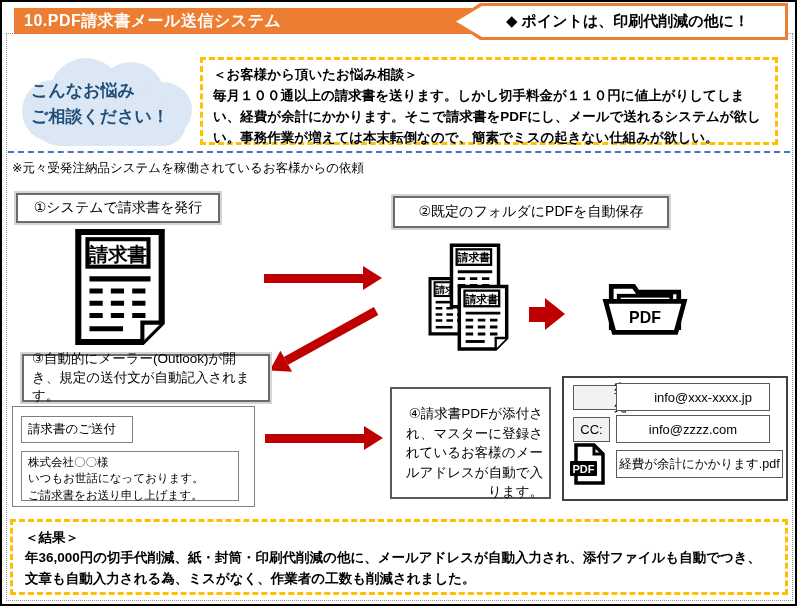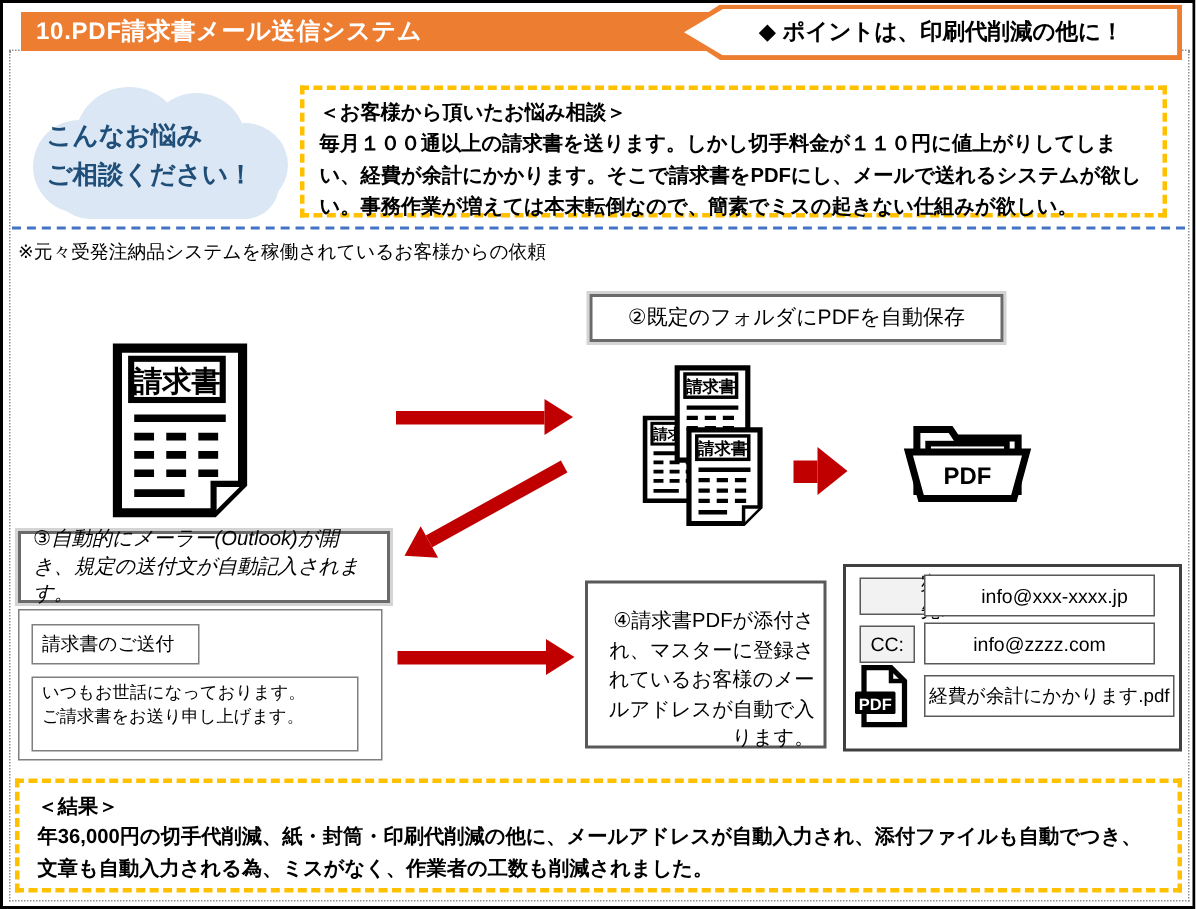--- a/index.html
+++ b/index.html
@@ -44,22 +44,22 @@
     box-sizing:border-box; padding:5px 10px; font-size:13.5px; font-weight:bold; line-height:1.55;}
 
   .note{left:10px; top:158px; font-size:12.5px;}
 
   
   .stepbox{border:2px solid #6a6a6a; box-shadow:0 0 0 2px #d4d4d4; background:#fff;
     box-sizing:border-box; display:flex; align-items:center; justify-content:center;
     font-size:14px; text-align:center;}
   .step1{left:14px; top:191px; width:204px; height:30px;}
   .step2{left:391px; top:194px; width:276px; height:32px;}
-  .step3{left:10px; top:352px; width:248px; height:48px; justify-content:flex-start;
-    text-align:left; padding:4px 8px; font-size:13.5px; line-height:1.4;font-style:italic;}
+  .step3{left:20px; top:352px; width:248px; height:48px; justify-content:flex-start;
+    text-align:left; padding:4px 8px; font-size:13.5px; line-height:1.4;}
   .step4{left:388px; top:385px; width:161px; height:112px; border:2px solid #595959;
     box-shadow:none; justify-content:flex-start; align-items:flex-start; text-align:right;
     padding:15px 6px 0 8px; font-size:13.5px; line-height:1.45;}
 
   
   .larrow{display:flex; align-items:center;}
   .larrow .shaft{flex:1; height:9px; background:#C00000;}
   .larrow .head{width:0; height:0; border-top:12px solid transparent;
     border-bottom:12px solid transparent; border-left:19px solid #C00000;}
   .arrow1{left:262px; top:264px; width:118px; height:24px;}
@@ -129,20 +129,21 @@
 
   <div class="abs consult-box">
     <div>＜お客様から頂いたお悩み相談＞</div>
     <div>毎月１００通以上の請求書を送ります。しかし切手料金が１１０円に値上がりしてしまい、経費が余計にかかります。そこで請求書をPDFにし、メールで送れるシステムが欲しい。事務作業が増えては本末転倒なので、簡素でミスの起きない仕組みが欲しい。</div>
   </div>
 
   <div class="abs blue-divider"></div>
 
   <div class="abs note">※元々受発注納品システムを稼働されているお客様からの依頼</div>
 
+  <div class="abs stepbox step1">①システムで請求書を発行</div>
   <div class="abs stepbox step2">②既定のフォルダにPDFを自動保存</div>
 
   <svg class="abs" style="left:72px;top:226px;" width="92" height="117" viewBox="0 0 90 115">
     <path d="M4,4 H86 V93 L67,112 H4 Z" fill="#fff" stroke="#000" stroke-width="6"></path>
     <path d="M67,112 L67,93 L86,93" fill="#fff" stroke="#000" stroke-width="4"></path>
     <rect x="13" y="11" width="60" height="27" fill="#fff" stroke="#000" stroke-width="4"></rect>
     <text x="43" y="32" font-size="19" font-weight="bold" text-anchor="middle">請求書</text>
     <line x1="15" y1="50" x2="75" y2="50" stroke="#000" stroke-width="5"></line>
     <line x1="15" y1="62" x2="75" y2="62" stroke="#000" stroke-width="5" stroke-dasharray="13 8"></line>
     <line x1="15" y1="74" x2="75" y2="74" stroke="#000" stroke-width="5" stroke-dasharray="13 8"></line>
@@ -198,20 +199,21 @@
 
   <div class="abs larrow arrow-diag">
     <div class="shaft"></div>
       <div class="head"></div>
   </div>
 
   <div class="abs stepbox step3">③自動的にメーラー(Outlook)が開き、規定の送付文が自動記入されます。</div>
   <div class="abs mail-box">
     <div class="subject-box">請求書のご送付</div>
     <div class="mailbody-box">
+      <div>株式会社〇〇様</div>
       <div>いつもお世話になっております。</div>
       <div>ご請求書をお送り申し上げます。</div>
     </div>
   </div>
 
   <div class="abs larrow arrow2">
     <div class="shaft"></div>
       <div class="head"></div>
   </div>
   <div class="abs stepbox step4">④請求書PDFが添付され、マスターに登録されているお客様のメールアドレスが自動で入ります。</div>

